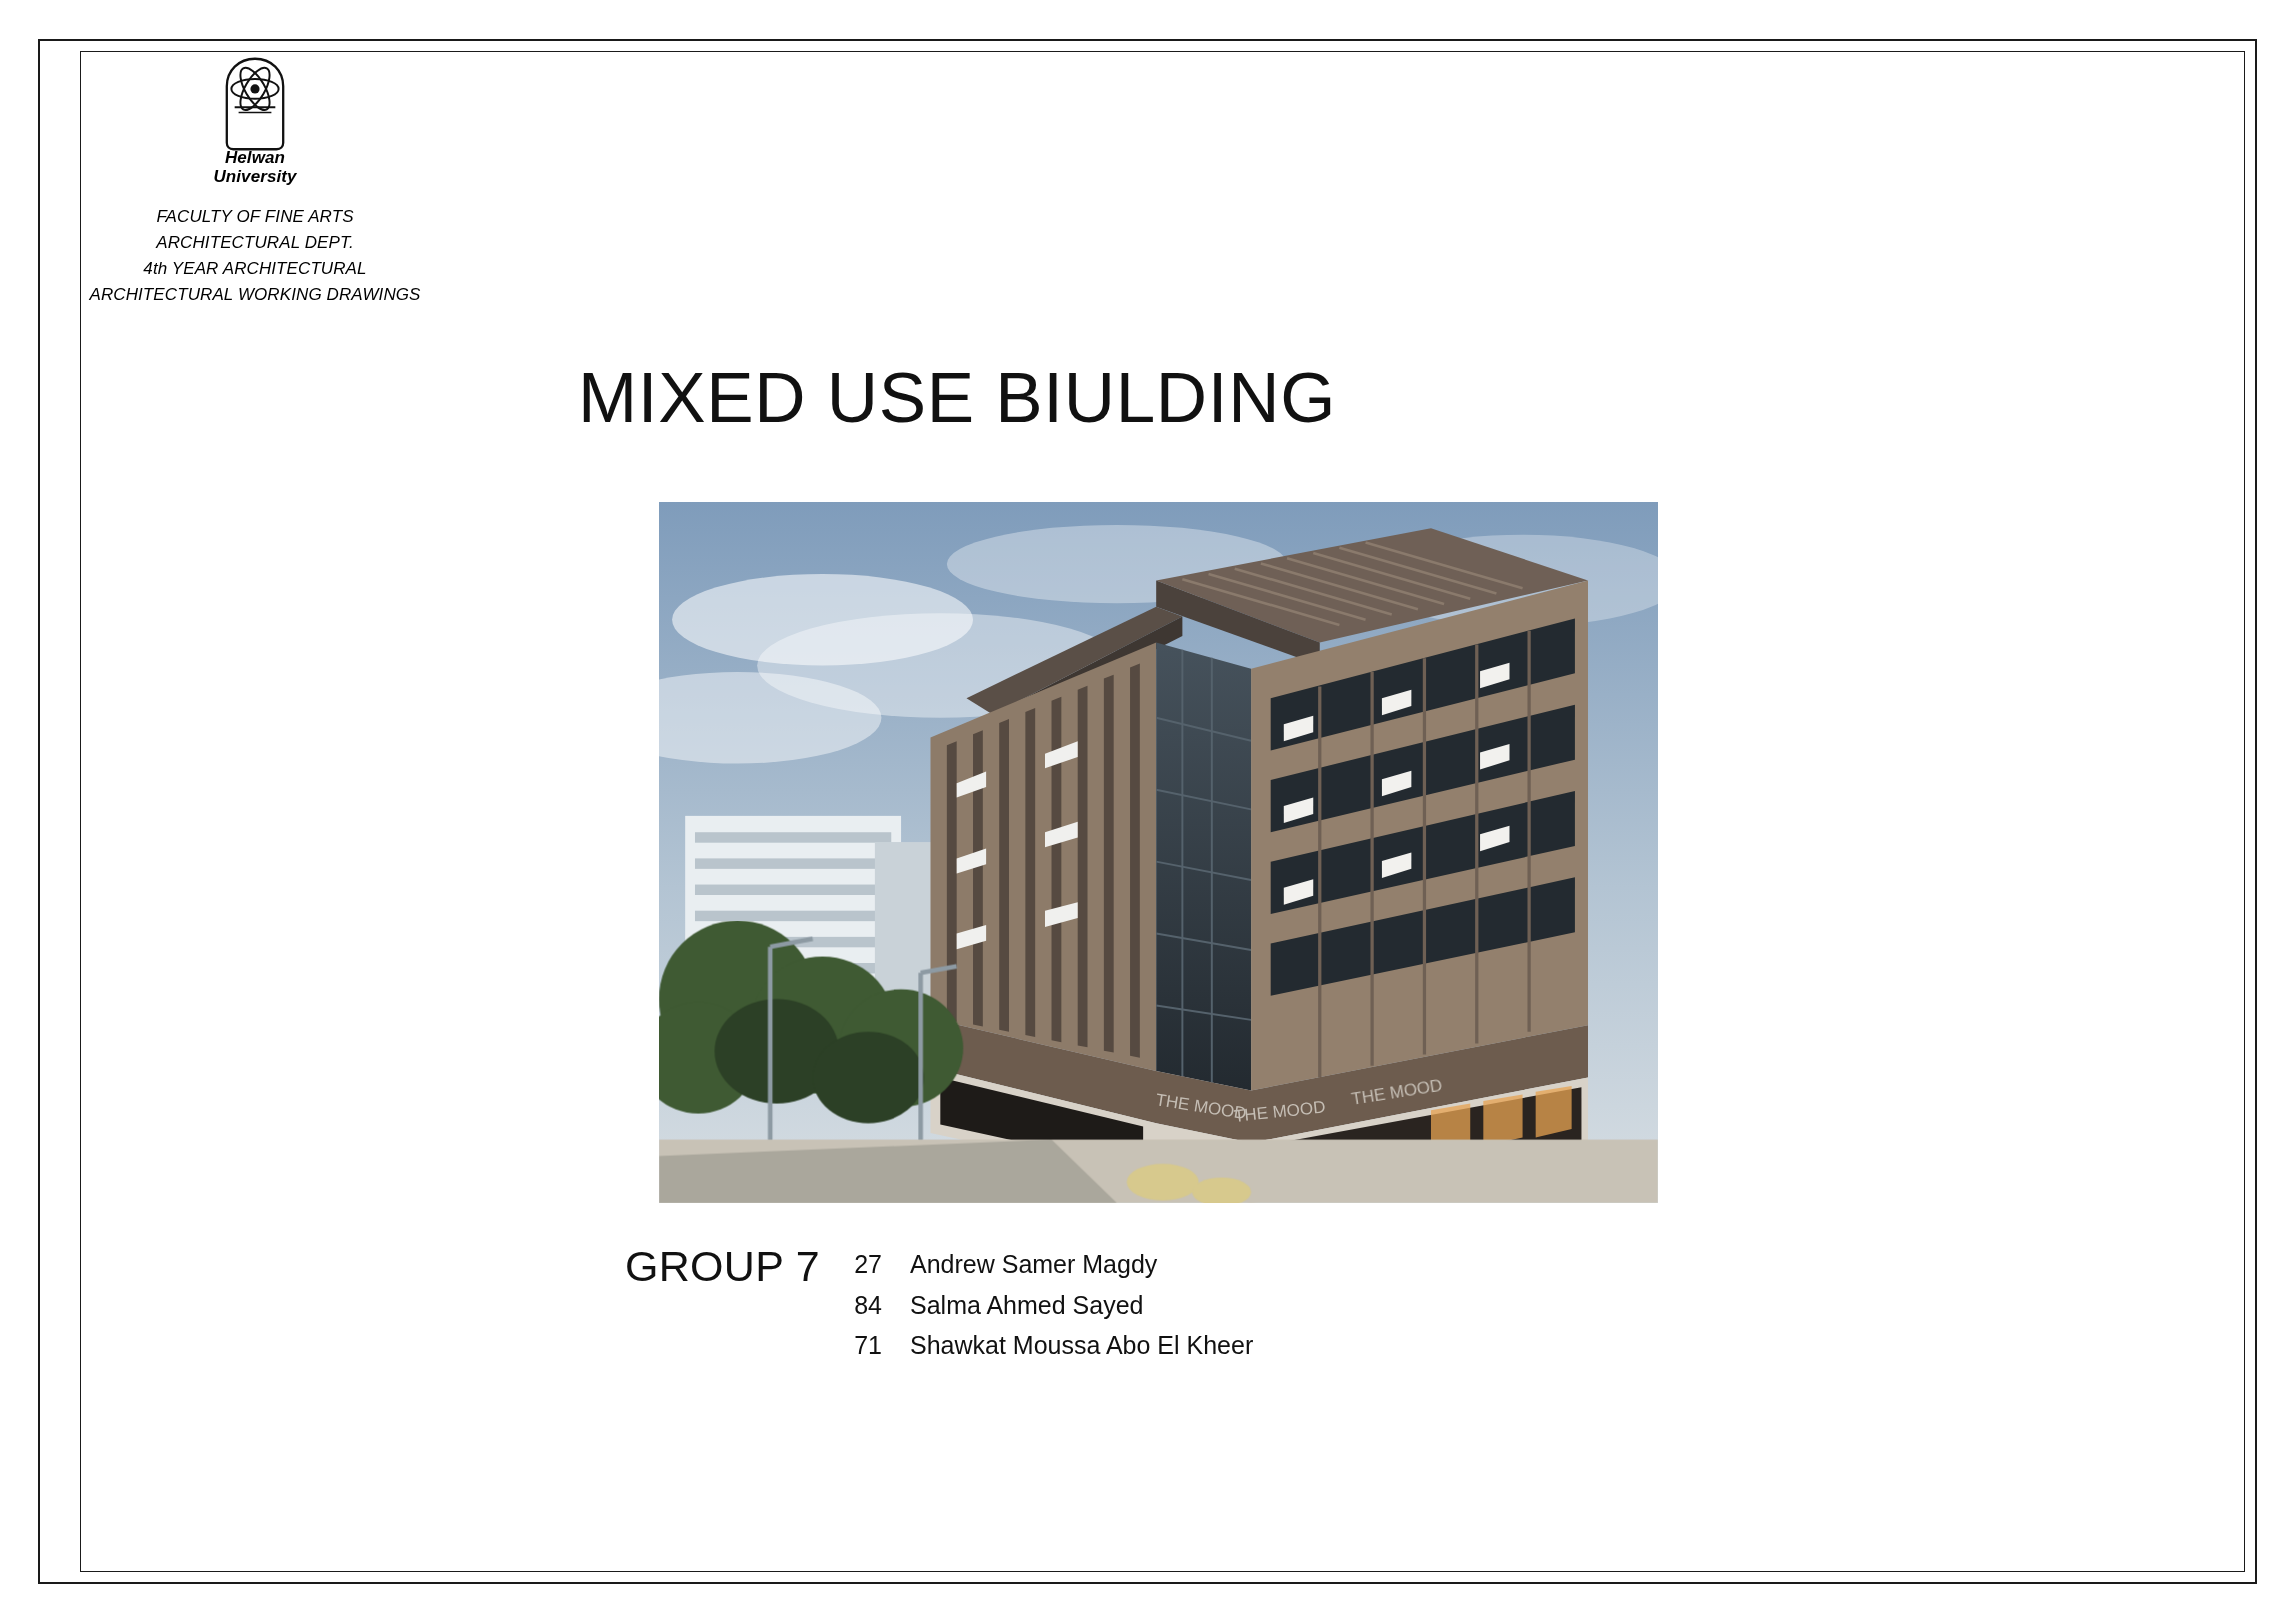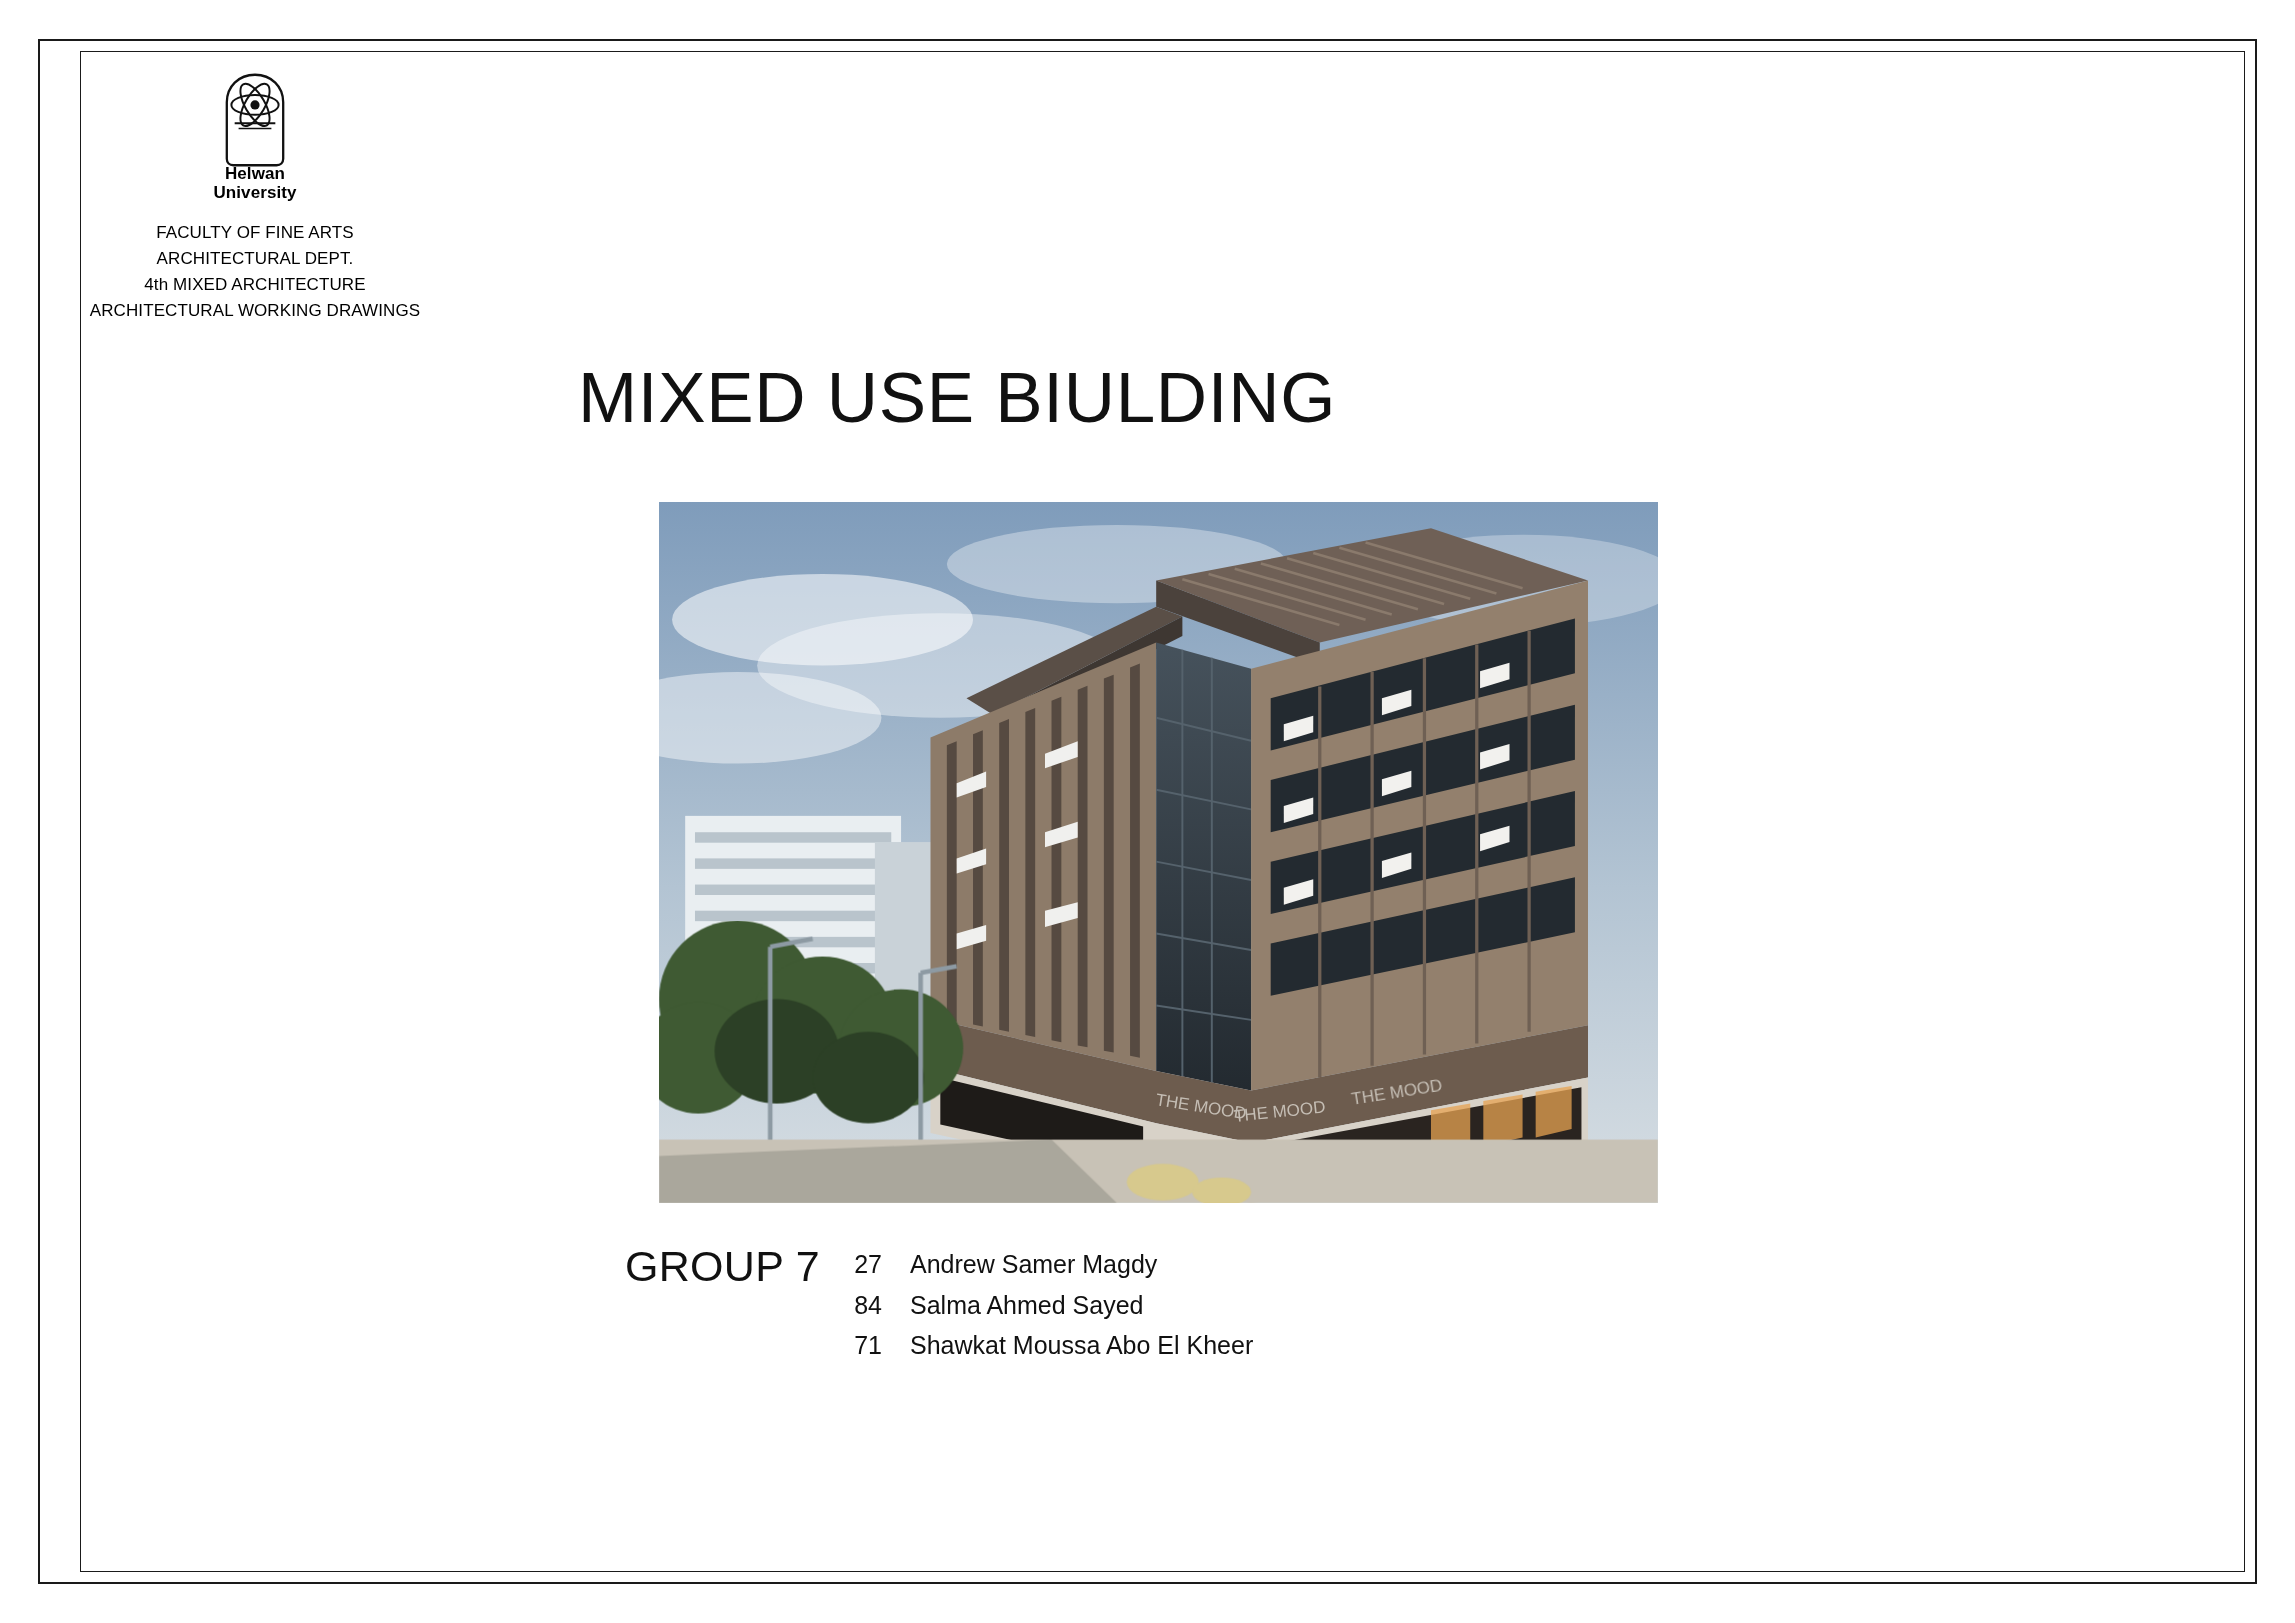--- a/index.html
+++ b/index.html
@@ -33,22 +33,23 @@
     width: 2165px;
     height: 1521px;
     border: 1.3px solid #1a1a1a;
     box-sizing: border-box;
   }
 
   
   .header-block {
     position: absolute;
     left: 85px;
-    top: 72px;
+    top: 56px;
     width: 340px;
+    font-style: italic;
   }
   .logo-wrap {
     width: 100%;
     display: flex;
     justify-content: center;
   }
   .logo-mark {
     width: 80px;
     height: 96px;
     display: block;
@@ -153,21 +154,21 @@
       <path d="M36 86 L86 86" stroke="#111" stroke-width="2.5"></path>
     </svg>
   </div>
   <div class="logo-caption">
     <div>Helwan</div>
     <div>University</div>
   </div>
   <div class="faculty-lines">
     <div>FACULTY OF FINE ARTS</div>
     <div>ARCHITECTURAL DEPT.</div>
-    <div>4th MIXED ARCHITECTURE</div>
+    <div>4th YEAR ARCHITECTURAL</div>
     <div>ARCHITECTURAL WORKING DRAWINGS</div>
   </div>
 </div>
 
 <div class="sheet-title">
   <span class="inner">MIXED USE BIULDING</span>
 </div>
 
 <div class="render-frame">
   <svg class="render-svg" viewBox="0 0 1527 1072" preserveAspectRatio="none">

